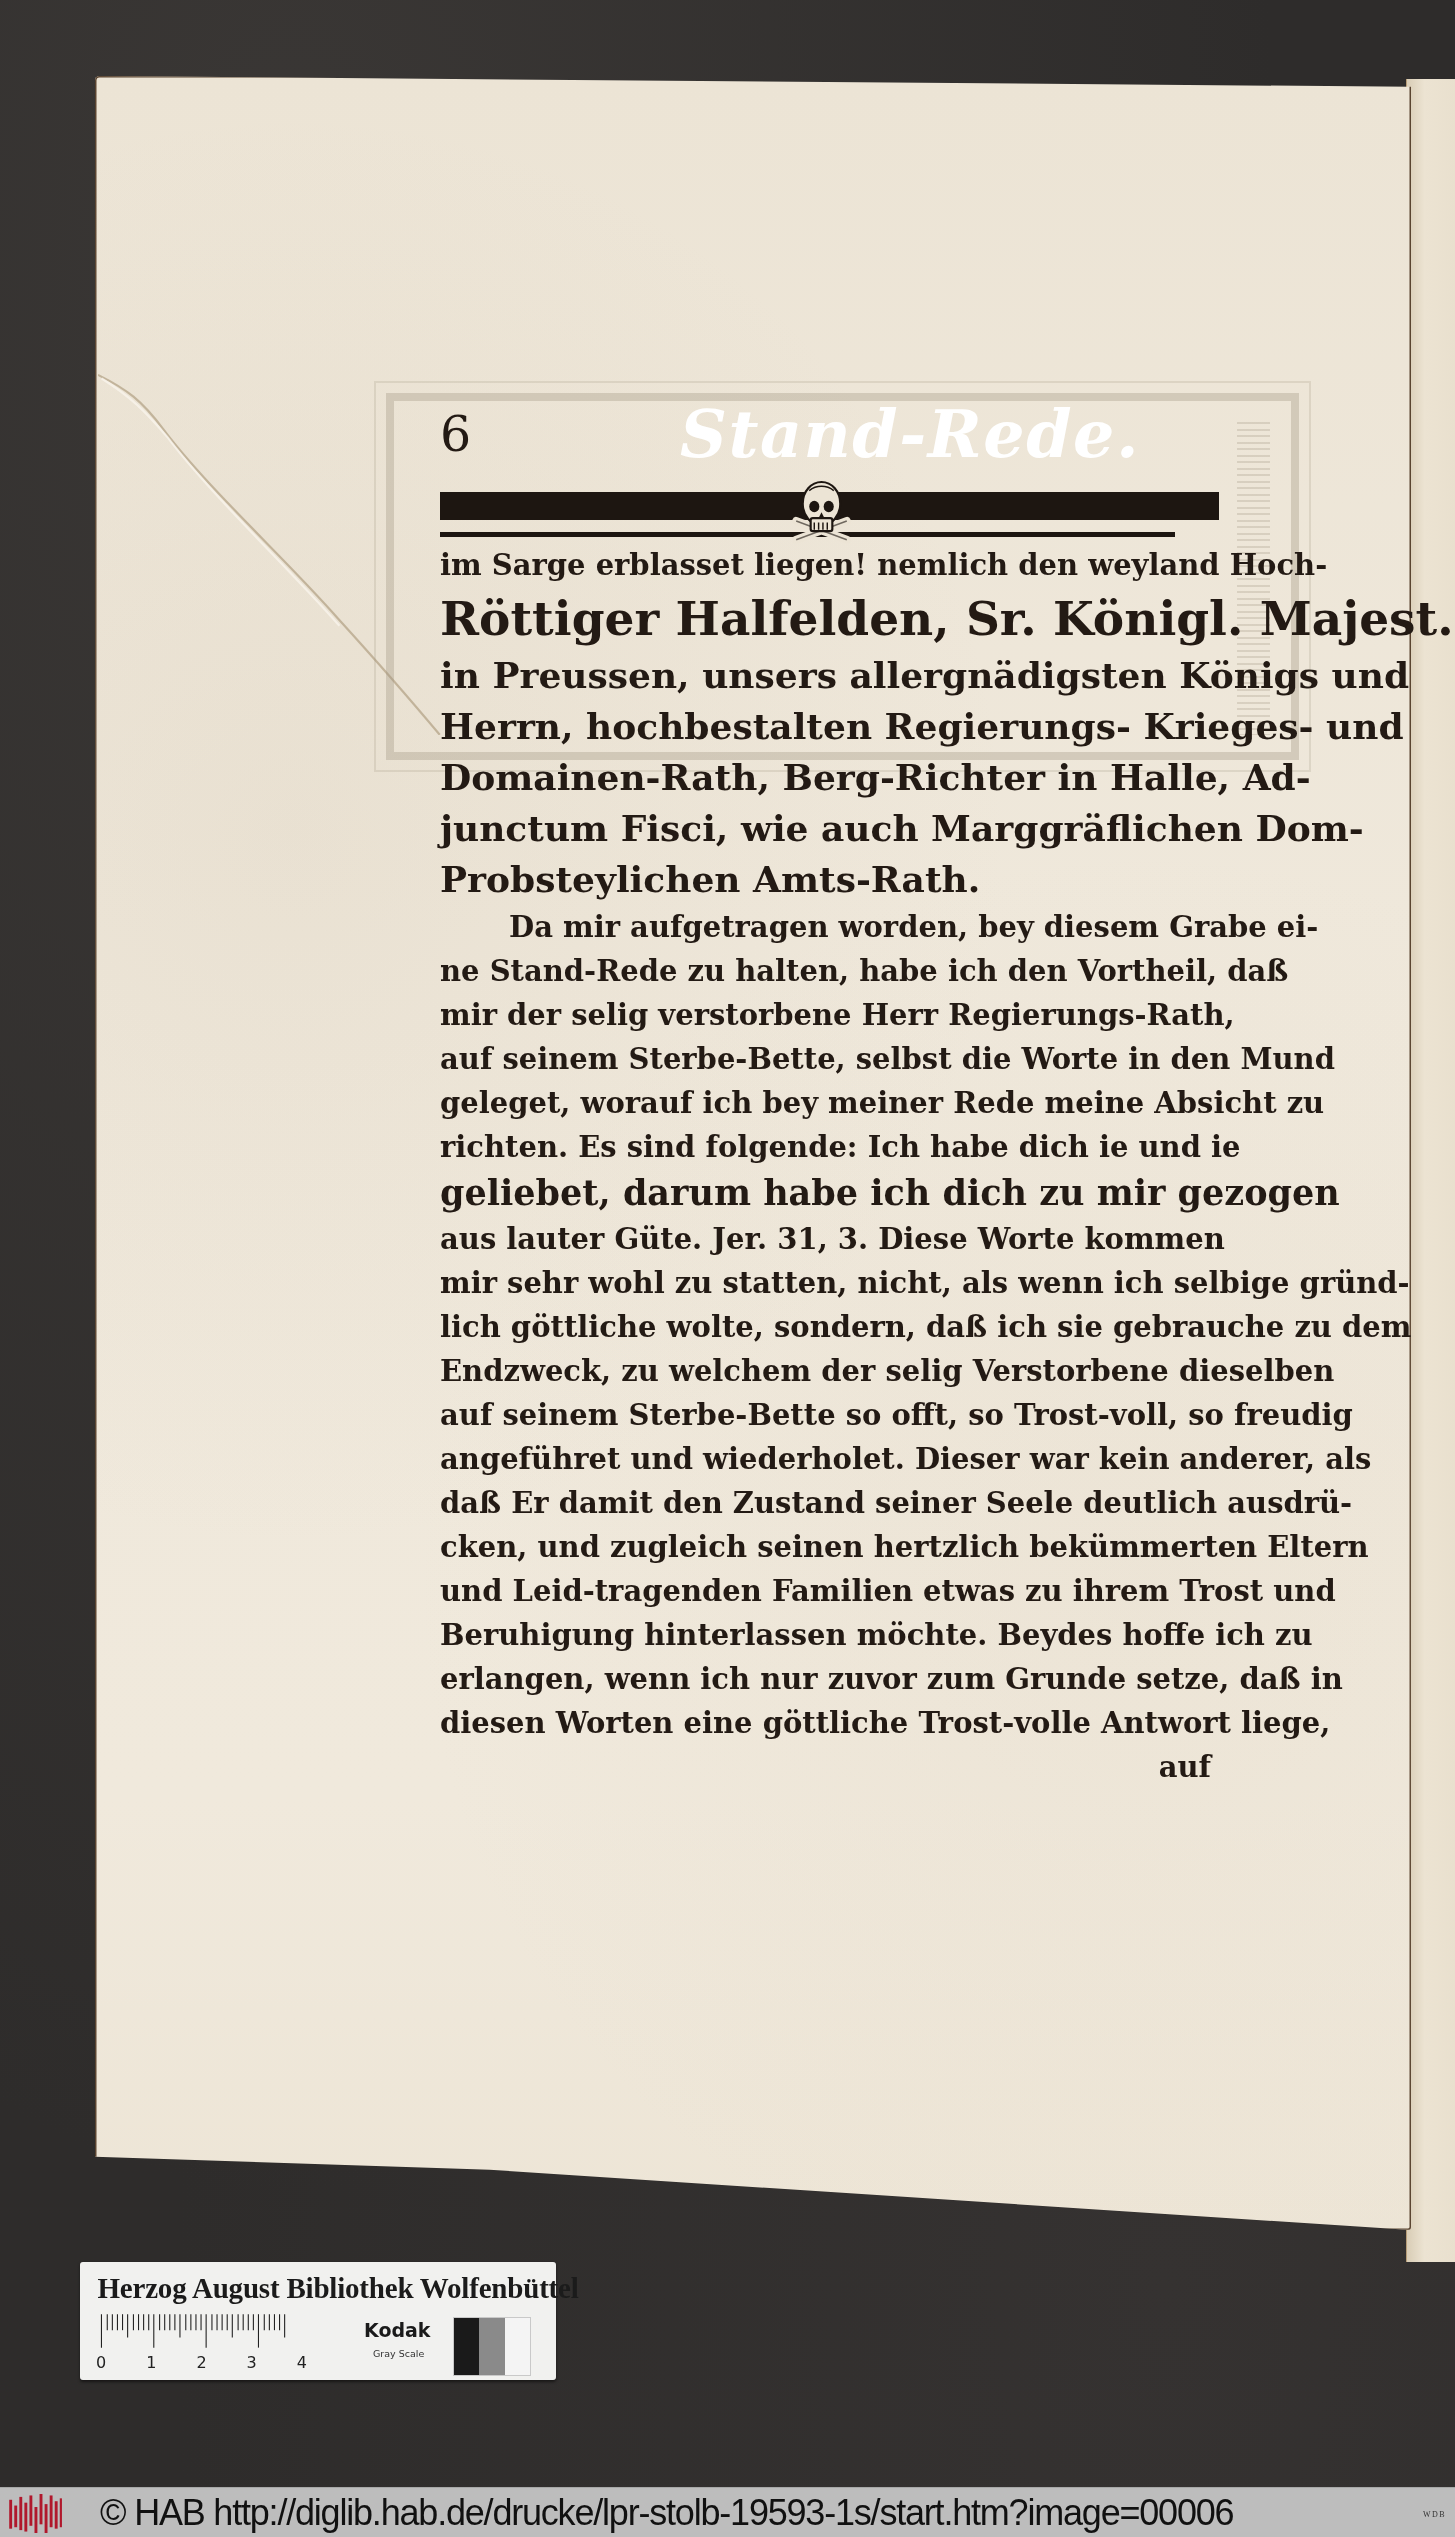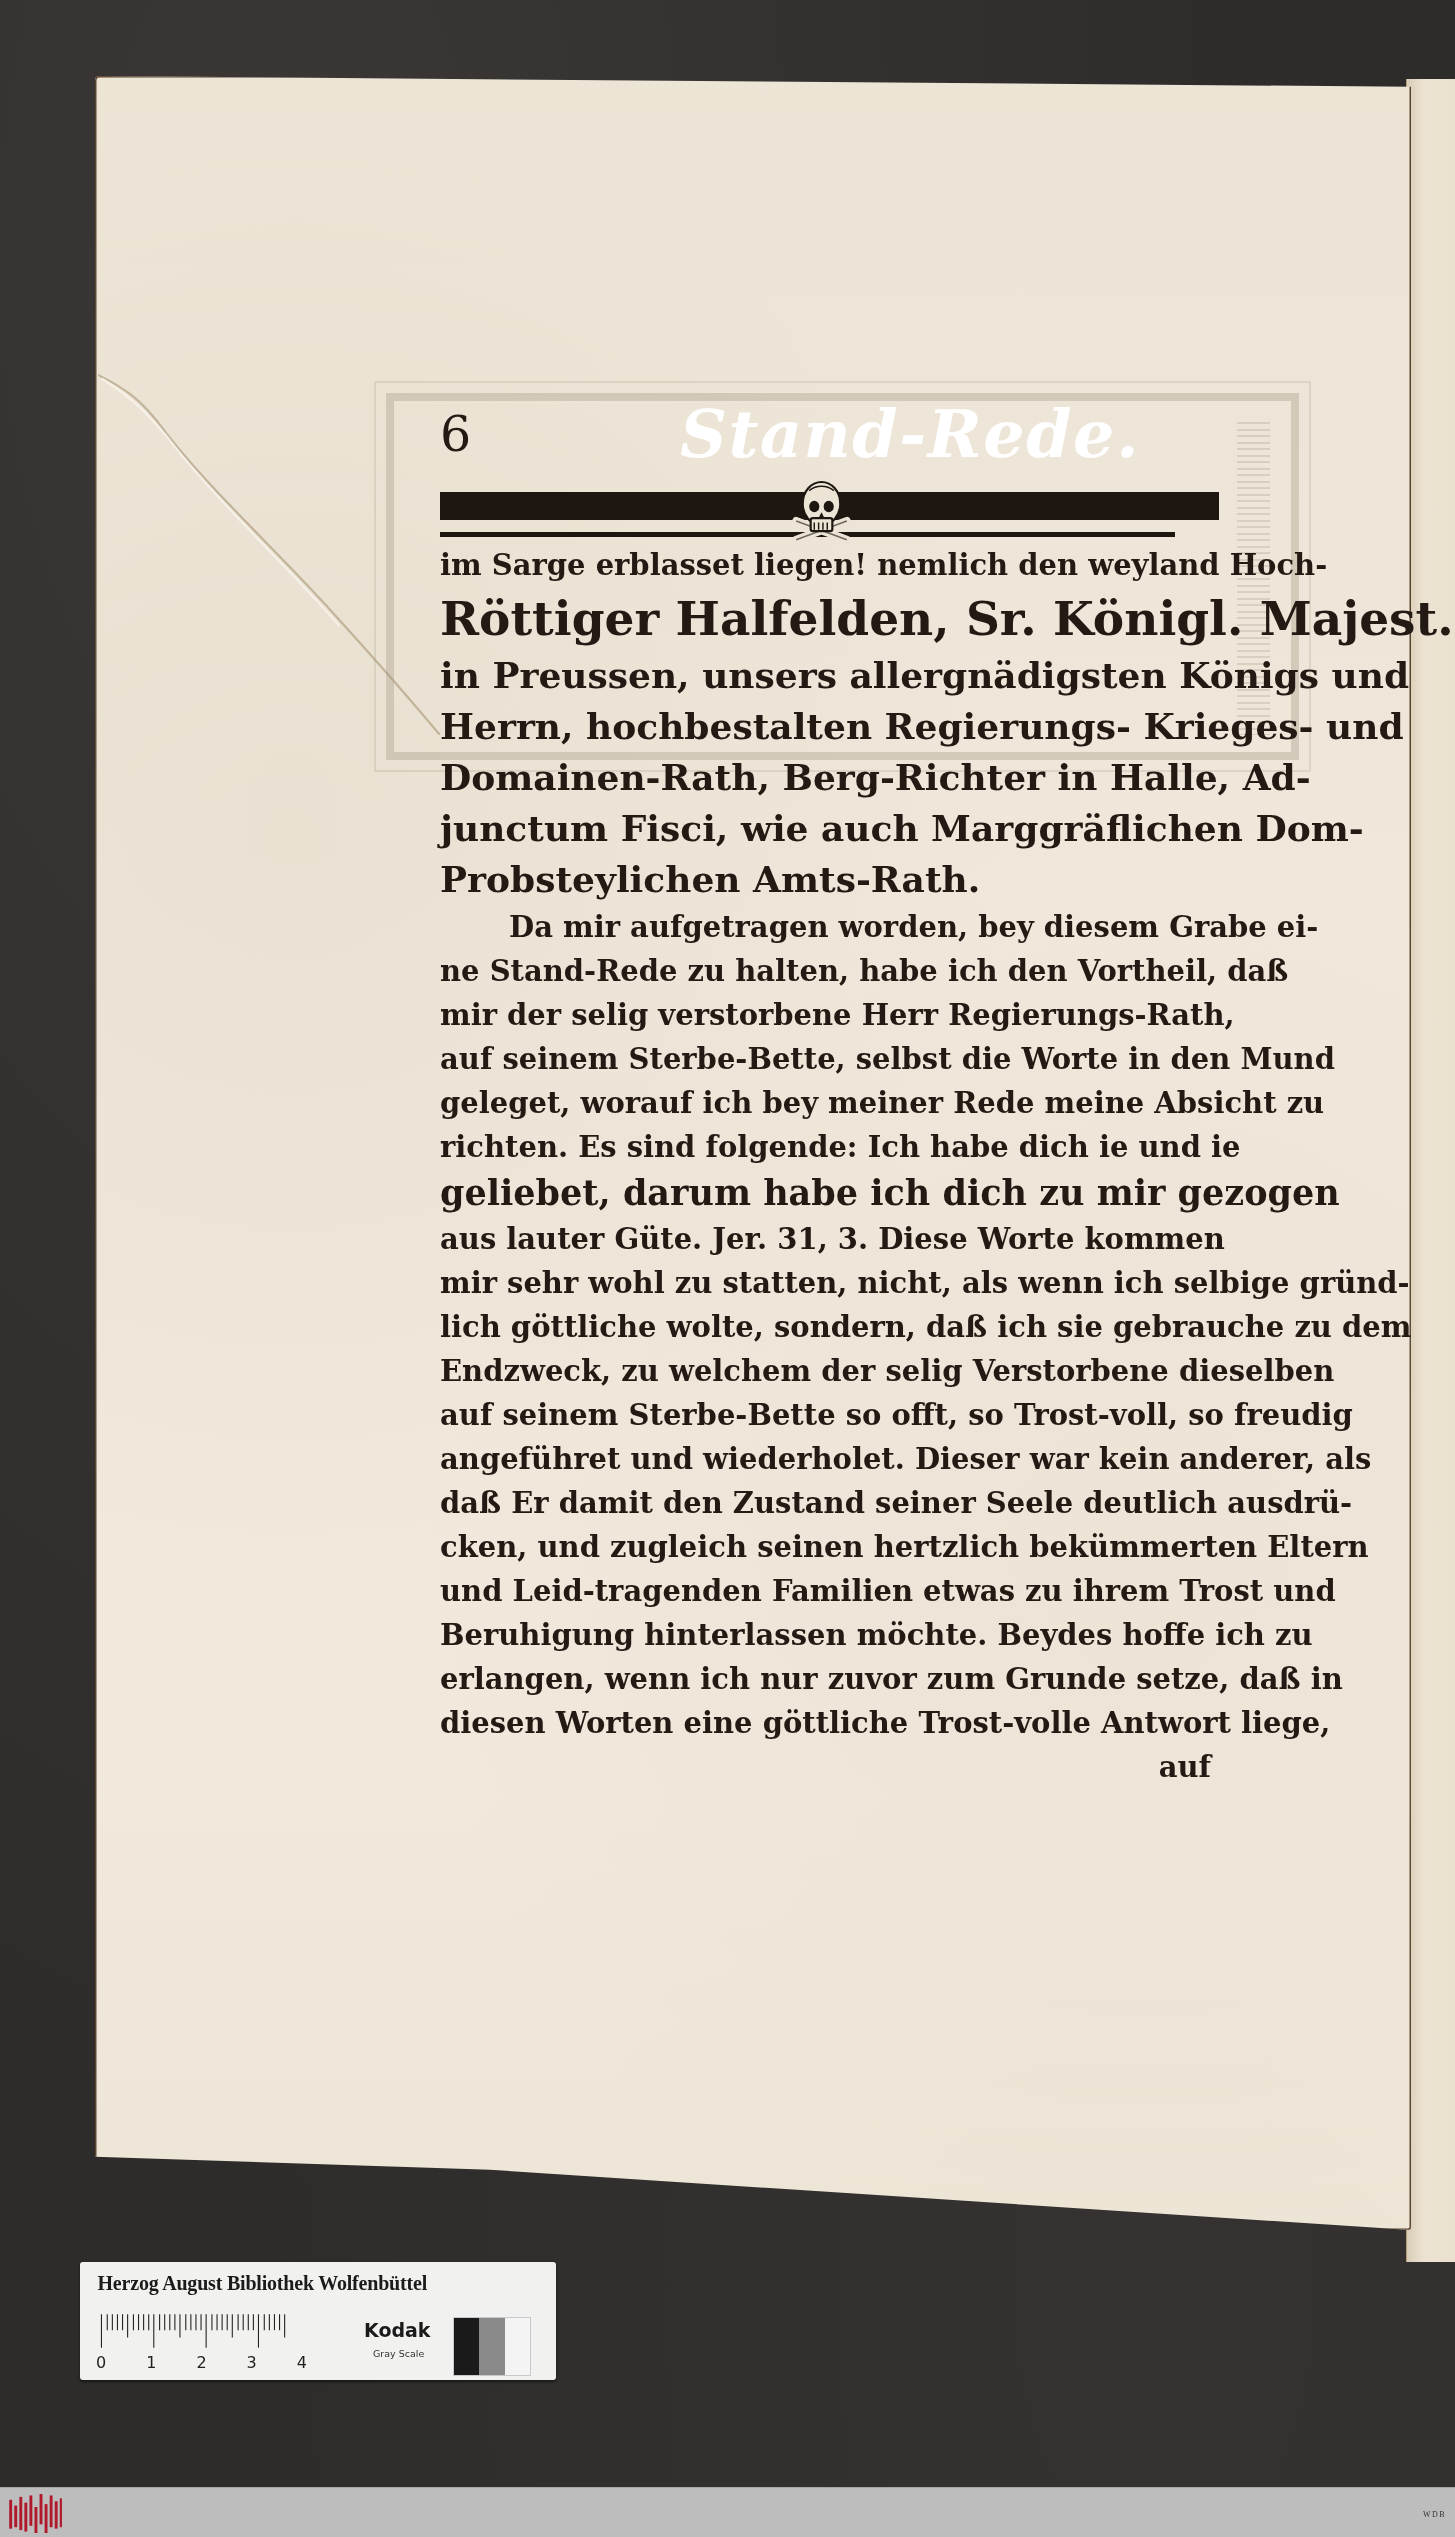--- a/index.html
+++ b/index.html
@@ -98,21 +98,21 @@
     .line.catch { text-align: right; text-align-last: right; }
 
     
     .color-card {
       position: absolute; left: 80px; top: 2262px; width: 476px; height: 118px;
       background: #f1f1ef; border-radius: 2.9px;
       box-shadow: 0 1.5px 2.9px rgba(0,0,0,0.5);
     }
     .card-title {
       position: absolute; left: 17.5px; top: 10.2px;
-      font-family: "Liberation Serif", serif; font-weight: bold; font-size: 20px;
+      font-family: "Liberation Serif", serif; font-weight: bold; font-size: 29px;
       color: #1b1b1b; white-space: nowrap; letter-spacing: -0.2px; text-align: center;
     }
     .ruler {
       position: absolute; left: 20.4px; top: 52px; width: 189px; height: 60px;
     }
     .kodak-label {
       position: absolute; left: 284px; top: 57px;
       font-family: "DejaVu Sans", sans-serif; font-weight: bold; font-size: 19px; color: #1b1b1b;
     }
     .kodak-sub {
@@ -278,15 +278,16 @@
       <rect x="25" y="12" width="4" height="40"></rect>
       <rect x="32" y="2" width="4" height="42"></rect>
       <rect x="39" y="18" width="4" height="36"></rect>
       <rect x="46" y="0" width="4" height="42"></rect>
       <rect x="53" y="14" width="4" height="40"></rect>
       <rect x="60" y="2" width="4" height="44"></rect>
       <rect x="67" y="10" width="4" height="38"></rect>
       <rect x="74" y="6" width="3" height="40"></rect>
     </g>
   </svg>
+  <div class="copyright-url">© HAB http://diglib.hab.de/drucke/lpr-stolb-19593-1s/start.htm?image=00006</div>
   <div class="wdb-mark">WDB</div>
 </div>
 
 
 </body></html>

